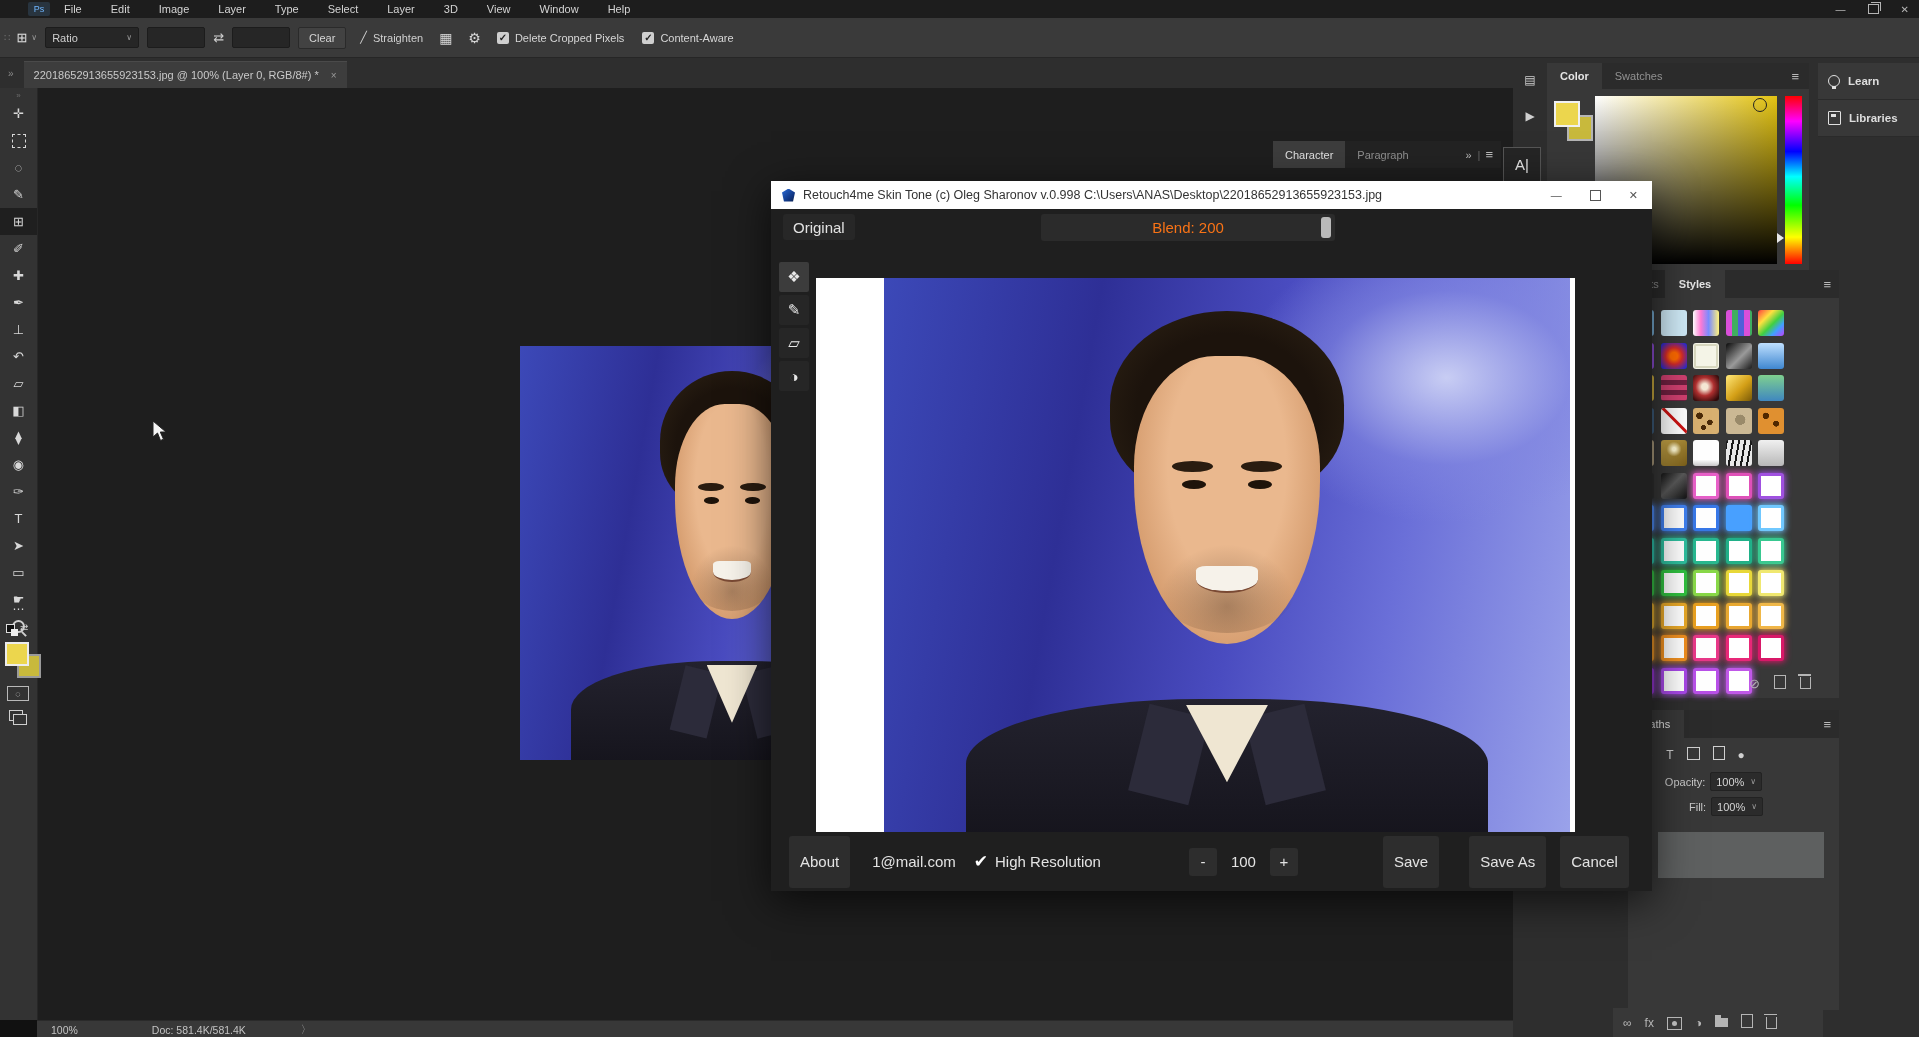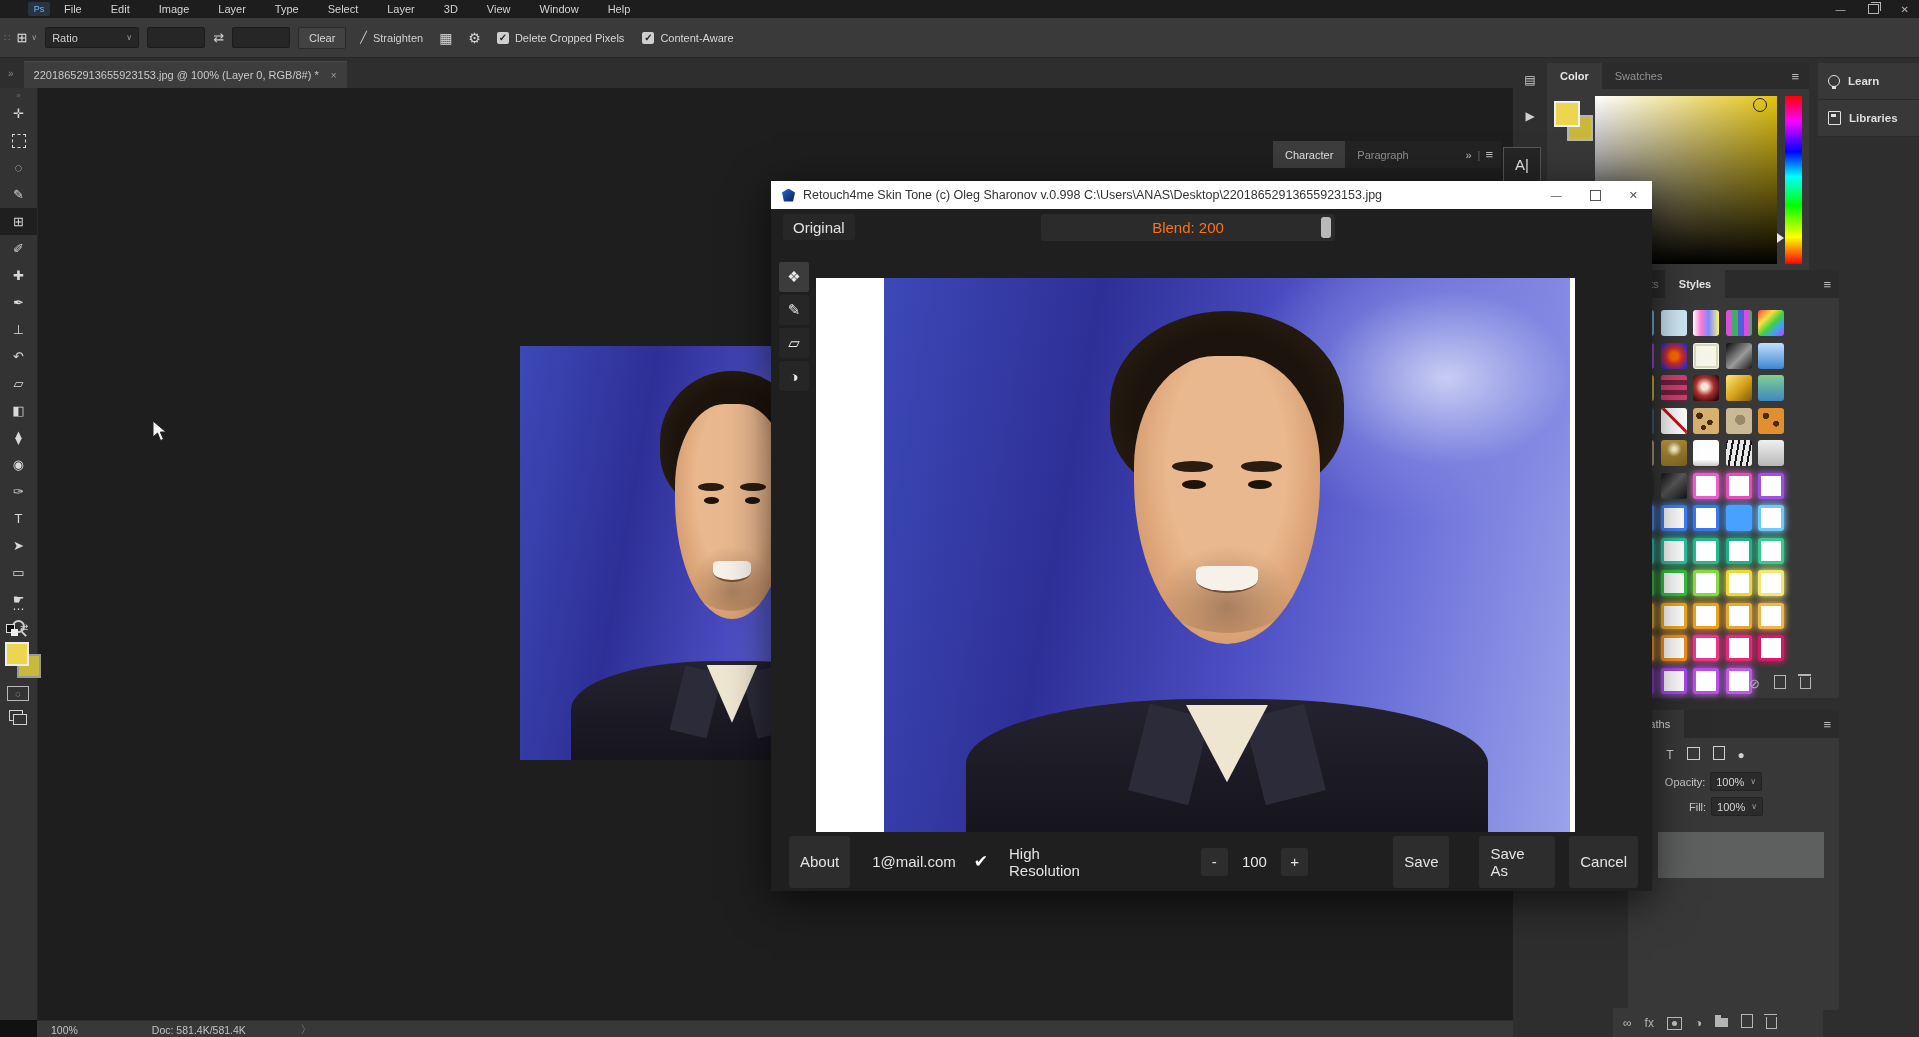--- a/index.html
+++ b/index.html
@@ -117,21 +117,21 @@
   #dlg-tools{position:absolute;left:8px;top:81px;width:30px;}
   .dtool{width:30px;height:30px;margin-bottom:3px;display:flex;align-items:center;justify-content:center;
          background:#262626;color:#e8e8e8;font-size:15px;border-radius:2px;}
   .dtool.active{background:#3c3c3c;}
   #dlg-preview{position:absolute;left:45px;top:97px;width:759px;height:554px;background:#ffffff;}
   #dlg-footer{position:absolute;left:0;bottom:0;width:100%;height:59px;display:flex;align-items:center;font-size:15px;color:#e3e3e3;}
   .dbtn{height:28px;padding:12px 11px;background:#2d2d2d;border-radius:3px;display:flex;align-items:center;justify-content:center;color:#e3e3e3;}
   #f-about{margin-left:18px;}
   #f-email{margin-left:22px;}
   #f-check{margin-left:18px;font-size:17px;color:#fff;}
-  #f-hires{margin-left:21px;}
+  #f-hires{margin-left:7px;}
   #f-minus{margin-left:88px;width:28px;padding:0;}
   #f-val{margin-left:14px;}
   #f-plus{margin-left:14px;width:28px;padding:0;}
   #f-save{margin-left:85px;}
   #f-saveas{margin-left:30px;}
   #f-cancel{margin-left:14px;margin-right:14px;}
 
   
   #charpanel{left:1273px;top:141px;width:228px;height:27px;background:#232323;display:flex;align-items:center;z-index:3;
              font-size:11px;}

